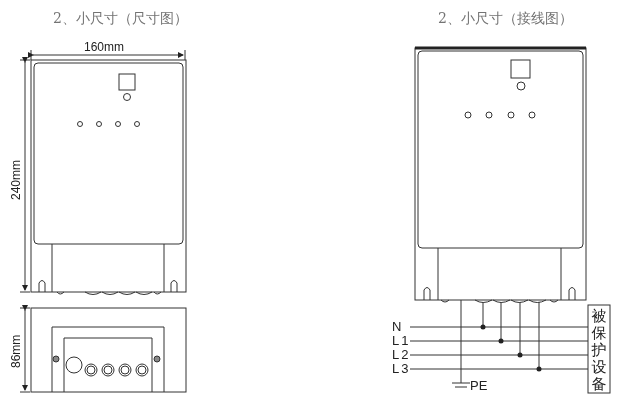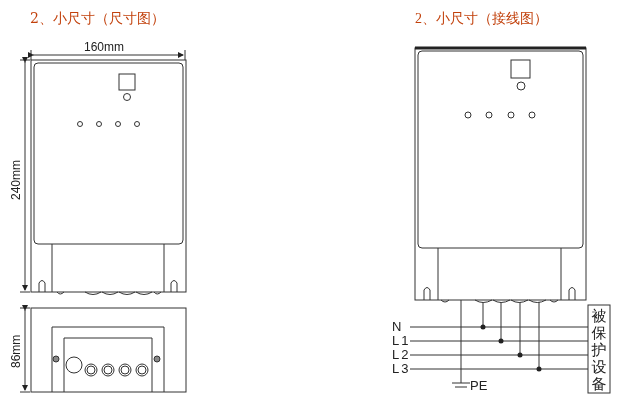--- a/index.html
+++ b/index.html
@@ -1,25 +1,25 @@
 <!DOCTYPE html>
 <html><head>
 <meta charset="utf-8">
 <style>
   html,body{margin:0;padding:0;background:#fff;}
   body{width:618px;height:406px;position:relative;overflow:hidden;font-family:"DejaVu Serif",serif;}
-  .title{position:absolute;font-size:14px;color:#c2410c;white-space:nowrap;}
+  .title{position:absolute;font-size:14px;color:#737373;white-space:nowrap;margin-left:23px;}
   svg{position:absolute;left:0;top:0;}
   .lbl{font-family:"Liberation Sans",sans-serif;}
 </style>
 </head>
 <body>
 
 <div class="title" style="left:30px;top:10px;">2、小尺寸（尺寸图）</div>
-<div class="title" style="left:415px;top:10px;font-family:Liberation Serif, serif;">2、小尺寸（接线图）</div>
+<div class="title" style="left:415px;top:10px;">2、小尺寸（接线图）</div>
 
 <svg width="618" height="406" viewBox="0 0 618 406">
   <defs>
     <marker id="arr" markerWidth="6" markerHeight="6" refX="5" refY="3" orient="auto">
       <path d="M0,0 L6,3 L0,6 z" fill="#222"></path>
     </marker>
   </defs>
 
   <g stroke="#333" fill="none" stroke-width="1">
 

